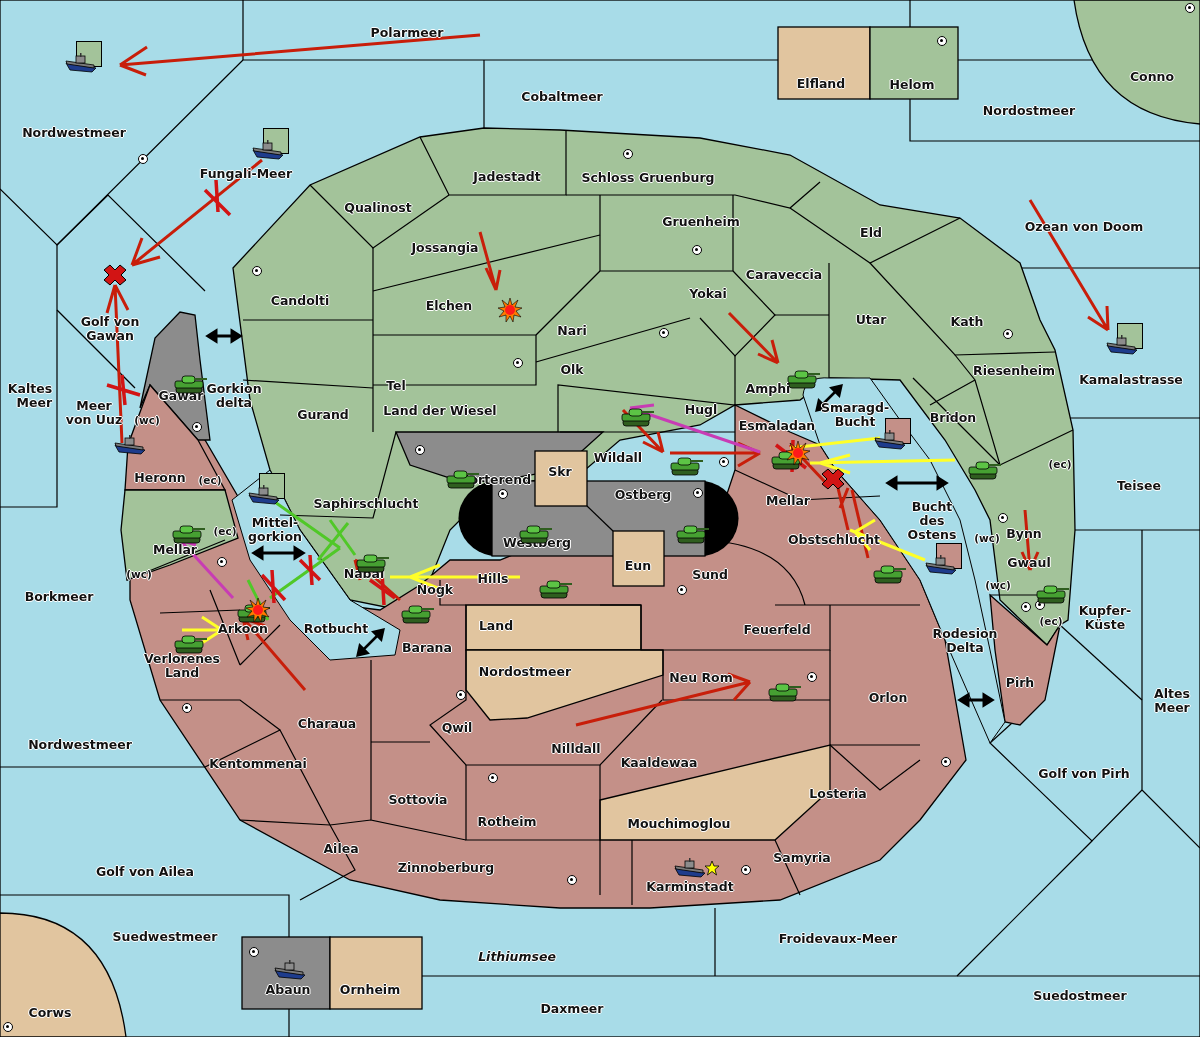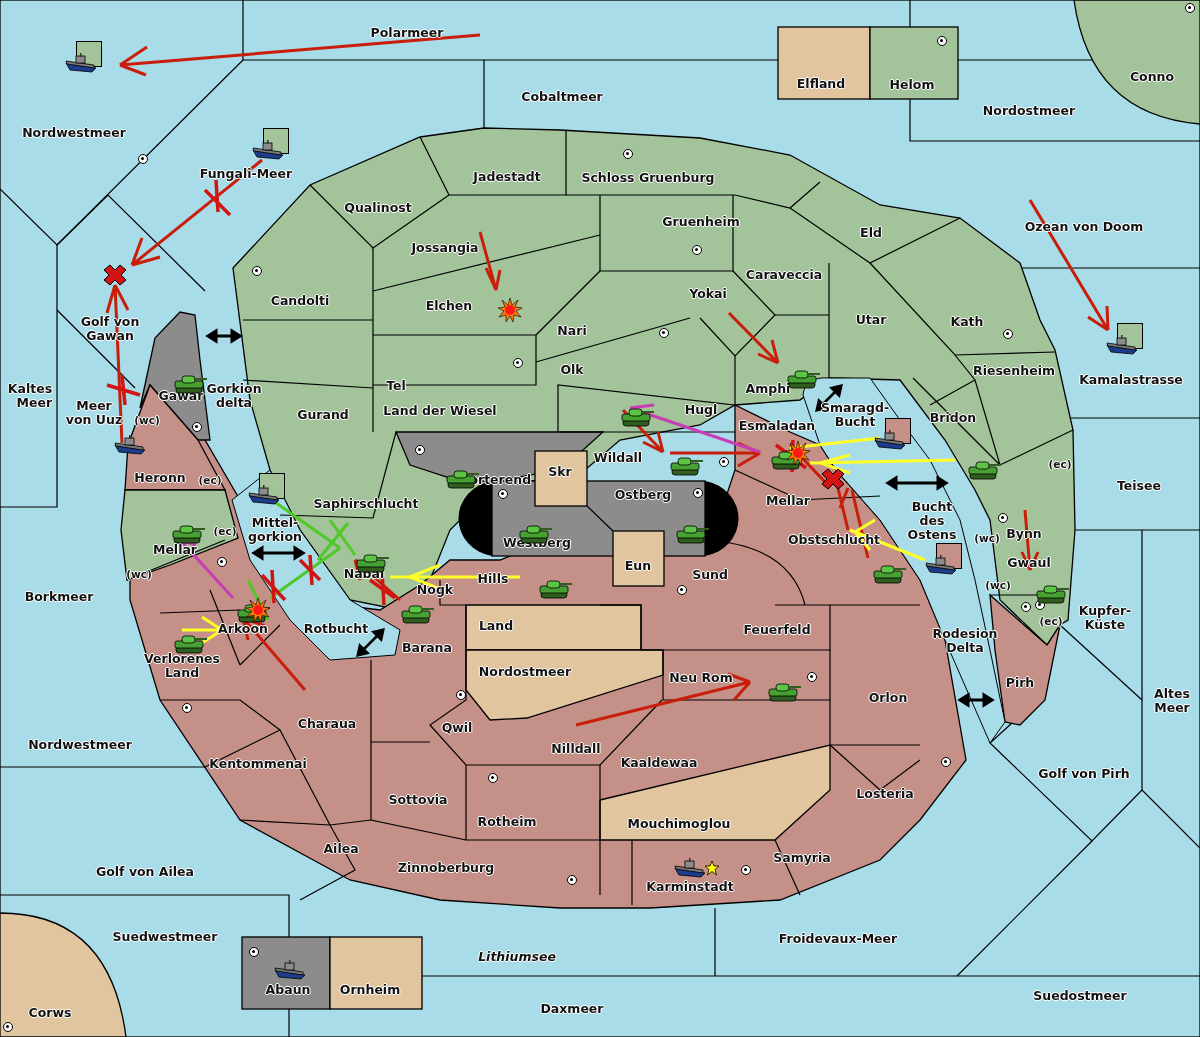--- a/index.html
+++ b/index.html
@@ -281,21 +281,21 @@
 Land</div>
       <div class="lbl" style="left: 525px; top: 672px;">Nordostmeer</div>
       <div class="lbl" style="left: 701px; top: 678px;">Neu Rom</div>
       <div class="lbl" style="left: 1020px; top: 683px;">Pirh</div>
       <div class="lbl" style="left: 888px; top: 698px;">Orlon</div>
       <div class="lbl" style="left: 327px; top: 724px;">Charaua</div>
       <div class="lbl" style="left: 457px; top: 728px;">Qwil</div>
       <div class="lbl" style="left: 576px; top: 749px;">Nilldall</div>
       <div class="lbl" style="left: 258px; top: 764px;">Kentommenai</div>
       <div class="lbl" style="left: 659px; top: 763px;">Kaaldewaa</div>
-      <div class="lbl" style="left: 885px; top: 794px;">Losteria</div>
+      <div class="lbl" style="left: 838px; top: 794px;">Losteria</div>
       <div class="lbl" style="left: 418px; top: 800px;">Sottovia</div>
       <div class="lbl" style="left: 507px; top: 822px;">Rotheim</div>
       <div class="lbl" style="left: 679px; top: 824px;">Mouchimoglou</div>
       <div class="lbl" style="left: 341px; top: 849px;">Ailea</div>
       <div class="lbl" style="left: 802px; top: 858px;">Samyria</div>
       <div class="lbl" style="left: 446px; top: 868px;">Zinnoberburg</div>
       <div class="lbl" style="left: 690px; top: 887px;">Karminstadt</div>
       <div class="lbl" style="left: 288px; top: 990px;">Abaun</div>
       <div class="lbl" style="left: 370px; top: 990px;">Ornheim</div>
       <div class="lbl" style="left: 50px; top: 1013px;">Corws</div>

